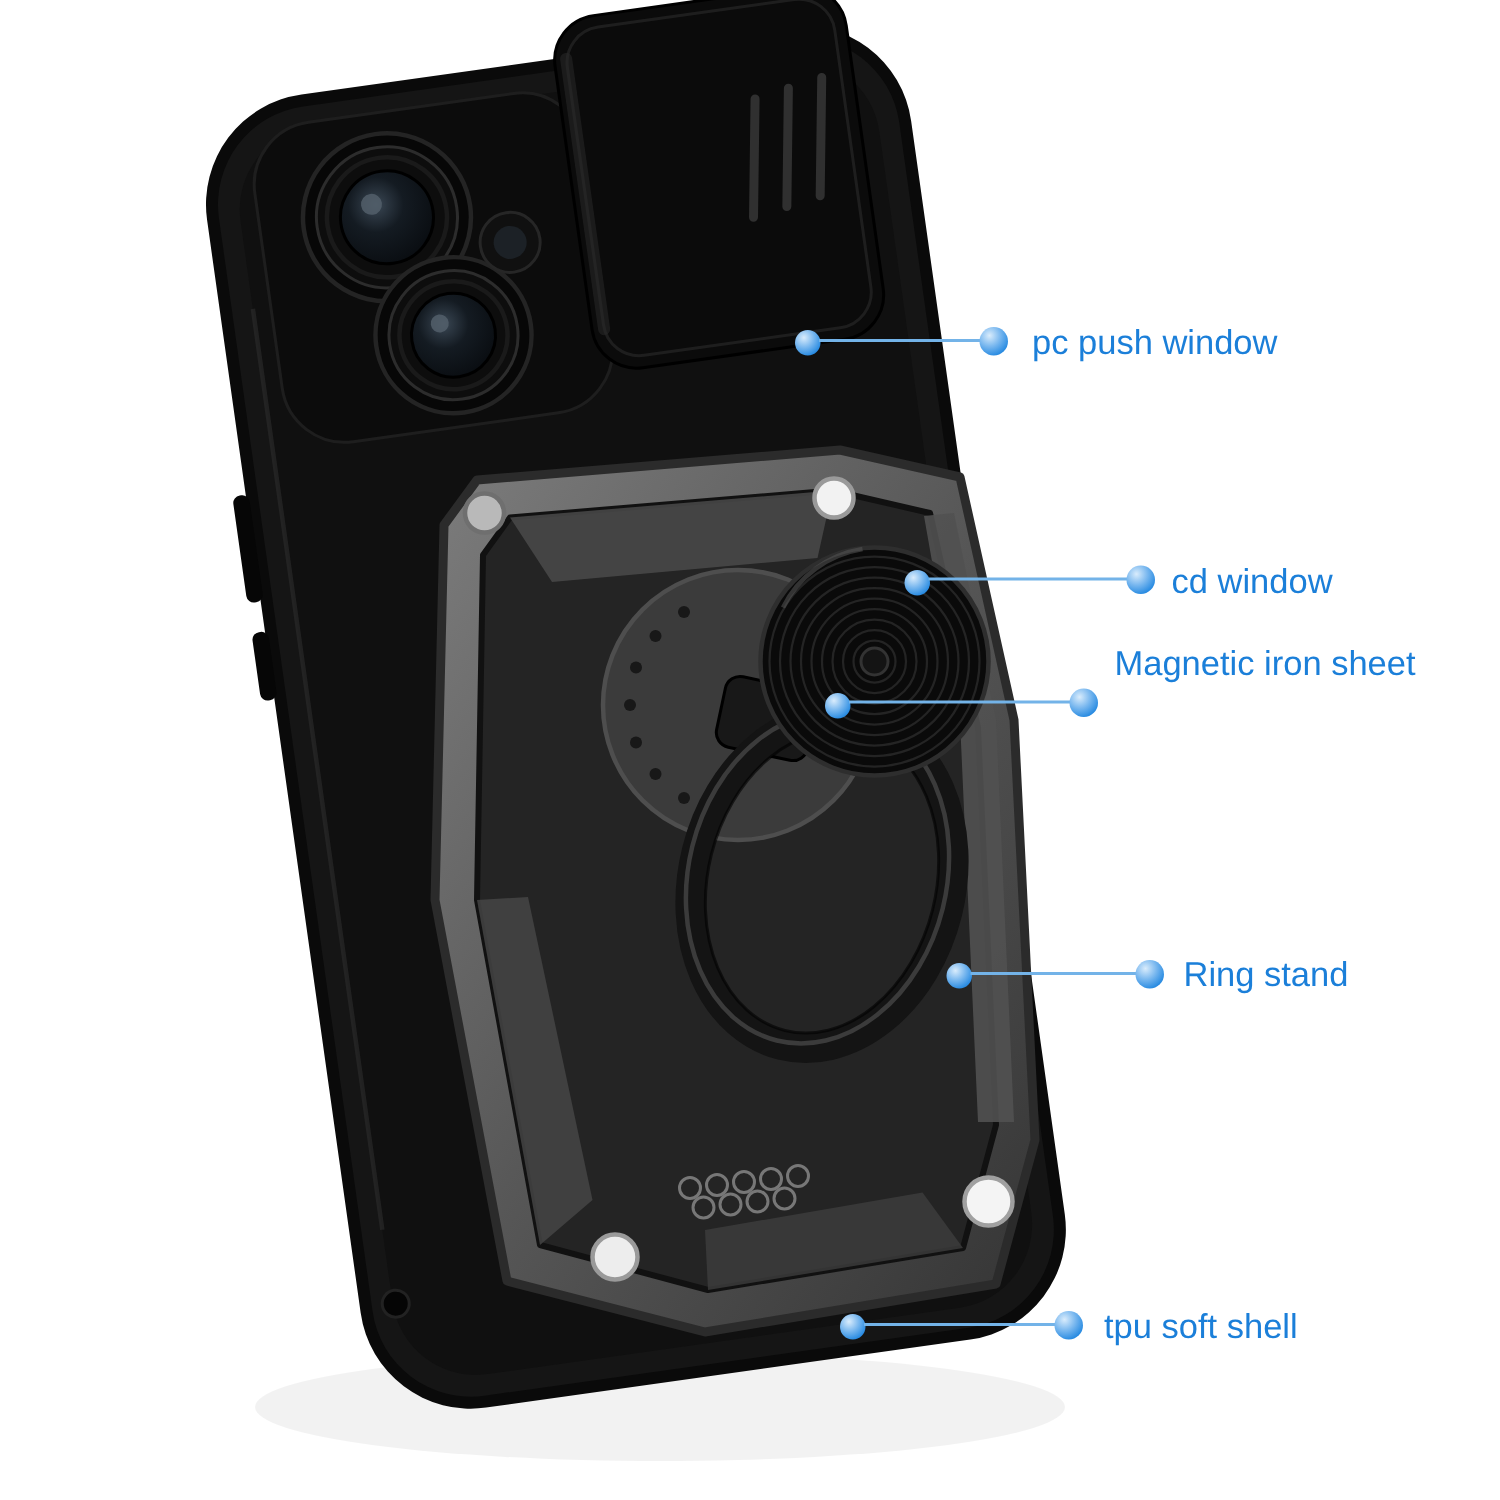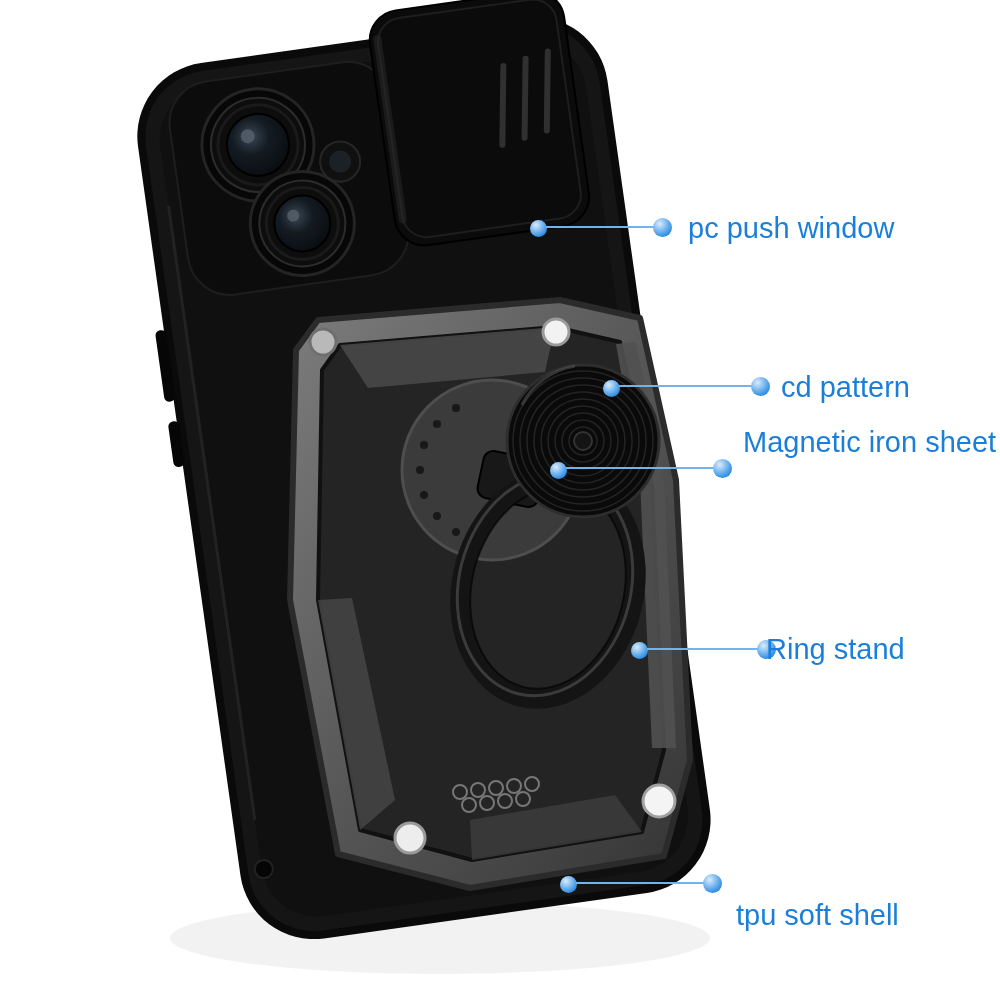--- a/index.html
+++ b/index.html
@@ -20,21 +20,21 @@
   .product-dot { width: 17px; height: 17px; }
   .label-dot  { width: 19px; height: 19px; }
   .leader {
     position: absolute;
     height: 2px;
     background: #73b3e8;
   }
   .callout-label {
     position: absolute;
     color: #1b7fd9;
-    font-size: 29px;
+    font-size: 23px;
     line-height: 32px;
     white-space: nowrap;
   }
 </style>
 </head>
 <body>
 
 <div class="stage">
 
   <svg class="product-svg" width="1000" height="1000" viewBox="0 0 1000 1000">
@@ -169,37 +169,37 @@
     <span class="callout-dot product-dot" style="left:530px; top:220px;"></span>
     <div class="leader" style="left:546px; top:226px; width:108px;"></div>
     <span class="callout-dot label-dot" style="left:653px; top:218px;"></span>
     <span class="callout-label" style="left:688px; top:212px;">pc push window</span>
   </div>
 
   <div>
     <span class="callout-dot product-dot" style="left:603px; top:380px;"></span>
     <div class="leader" style="left:619px; top:385px; width:133px;"></div>
     <span class="callout-dot label-dot" style="left:751px; top:377px;"></span>
-    <span class="callout-label" style="left:781px; top:371px;">cd pattern</span>
+    <span class="callout-label" style="left:781px; top:371px;">cd window</span>
   </div>
 
   <div>
     <span class="callout-dot product-dot" style="left:550px; top:462px;"></span>
     <div class="leader" style="left:566px; top:467px; width:148px;"></div>
     <span class="callout-dot label-dot" style="left:713px; top:459px;"></span>
     <span class="callout-label" style="left:743px; top:426px;">Magnetic iron sheet</span>
   </div>
 
   <div>
     <span class="callout-dot product-dot" style="left:631px; top:642px;"></span>
     <div class="leader" style="left:647px; top:648px; width:111px;"></div>
     <span class="callout-dot label-dot" style="left:757px; top:640px;"></span>
-    <span class="callout-label" style="left:766px; top:633px;">Ring stand</span>
+    <span class="callout-label" style="left:789px; top:633px;">Ring stand</span>
   </div>
 
   <div>
     <span class="callout-dot product-dot" style="left:560px; top:876px;"></span>
     <div class="leader" style="left:576px; top:882px; width:128px;"></div>
     <span class="callout-dot label-dot" style="left:703px; top:874px;"></span>
-    <span class="callout-label" style="left:736px; top:868px;margin-top:31px;">tpu soft shell</span>
+    <span class="callout-label" style="left:736px; top:868px;">tpu soft shell</span>
   </div>
 
 </div>
 
 </body></html>

